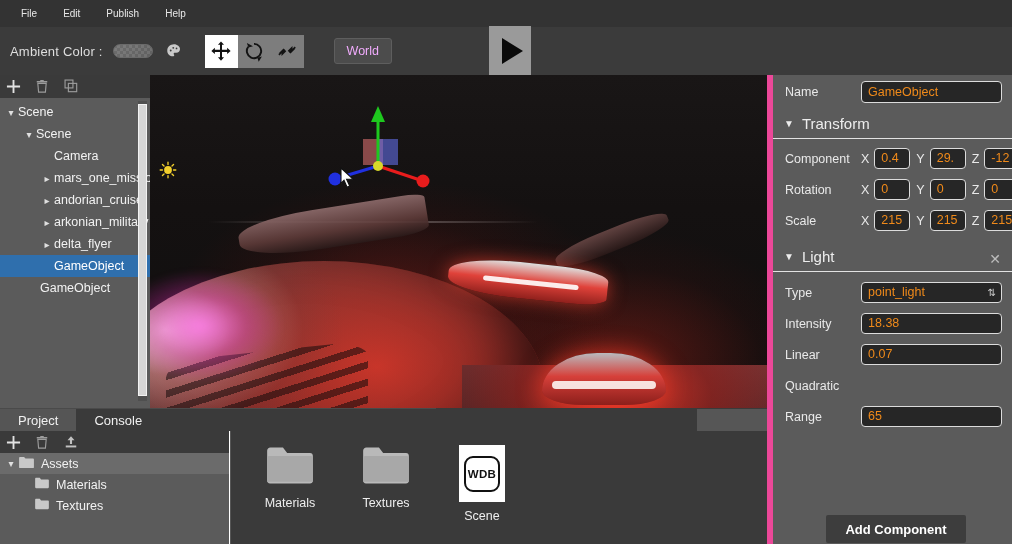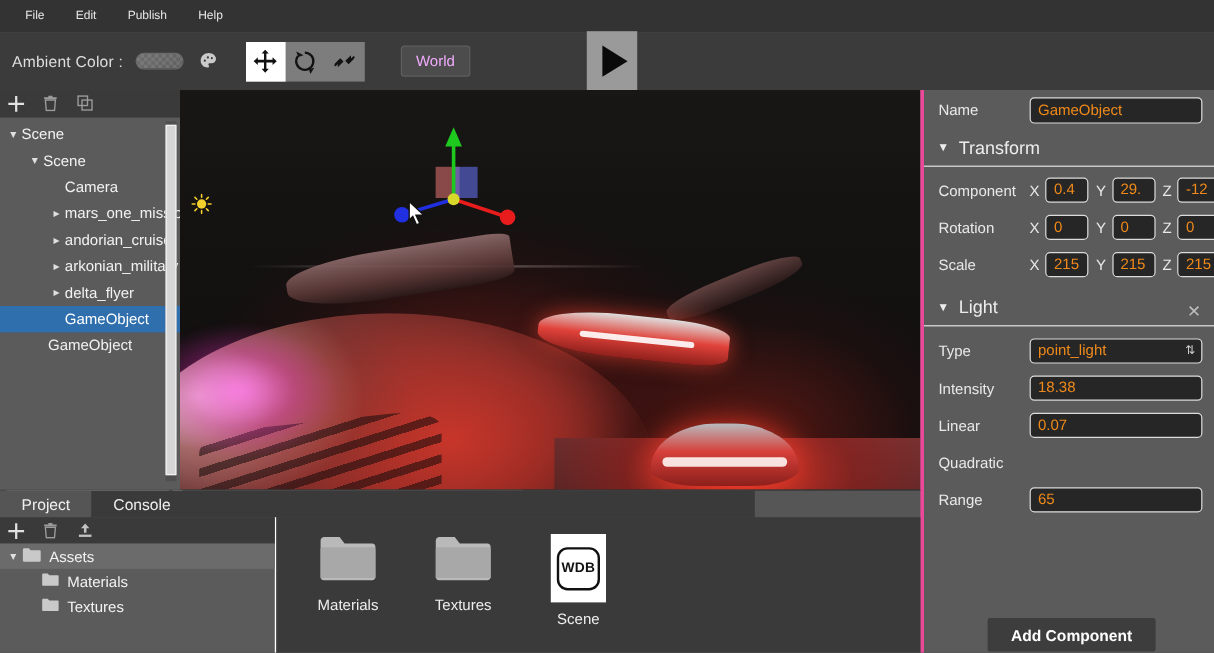--- a/index.html
+++ b/index.html
@@ -186,21 +186,21 @@
 
   .sun-gizmo{
     position:absolute; left:9px; top:86px; width:18px; height:18px;
   }
   .gizmo3d{ position:absolute; left:170px; top:25px; width:120px; height:120px; }
   .cursor-arrow{ position:absolute; left:190px; top:92px; width:16px; height:22px; }
 
   
   .inspector{
     position:absolute; left:767px; top:75px; width:245px; height:469px;
-    background:#5b5b5b; border-left:3px solid #ec4899;
+    background:#5b5b5b; border-left:6px solid #ec4899;
   }
   .insp-row{ display:flex; align-items:center; height:31px; padding:0 10px 0 12px; }
   .insp-lab{ color:#e9e9e9; font-size:12.5px; width:76px; flex:0 0 76px; }
   .field{
     background:#262626; border:1px solid #dcdcdc; border-radius:4px;
     color:#f08a1a; font-size:12.5px; height:21px; line-height:19px;
     padding:0 6px; overflow:hidden; white-space:nowrap;
   }
   .field.wide{ flex:1 1 auto; }
   .xyz-lab{ color:#e9e9e9; font-size:12.5px; margin:0 5px 0 0; }
@@ -233,21 +233,21 @@
   }
   .hscroll .thumb{
     position:absolute; left:2px; top:1px; width:142px; height:9px;
     background:#d8d8d8; border-radius:4px;
   }
   .hscroll .thumb2{
     position:absolute; left:144px; top:1px; width:8px; height:9px; background:#ffffff;
   }
 
   .tabs{
-    position:absolute; left:0; top:409px; width:629px; height:22px;
+    position:absolute; left:0; top:409px; width:697px; height:22px;
     background:#3a3a3a; display:flex; align-items:flex-end;
   }
   .tab{
     height:22px; padding:0 18px; color:#f0f0f0; font-size:13px;
     display:flex; align-items:center;
   }
   .tab.active{ background:#555555; }
 
   .proj-tree{
     position:absolute; left:0; top:431px; width:230px; height:113px;

